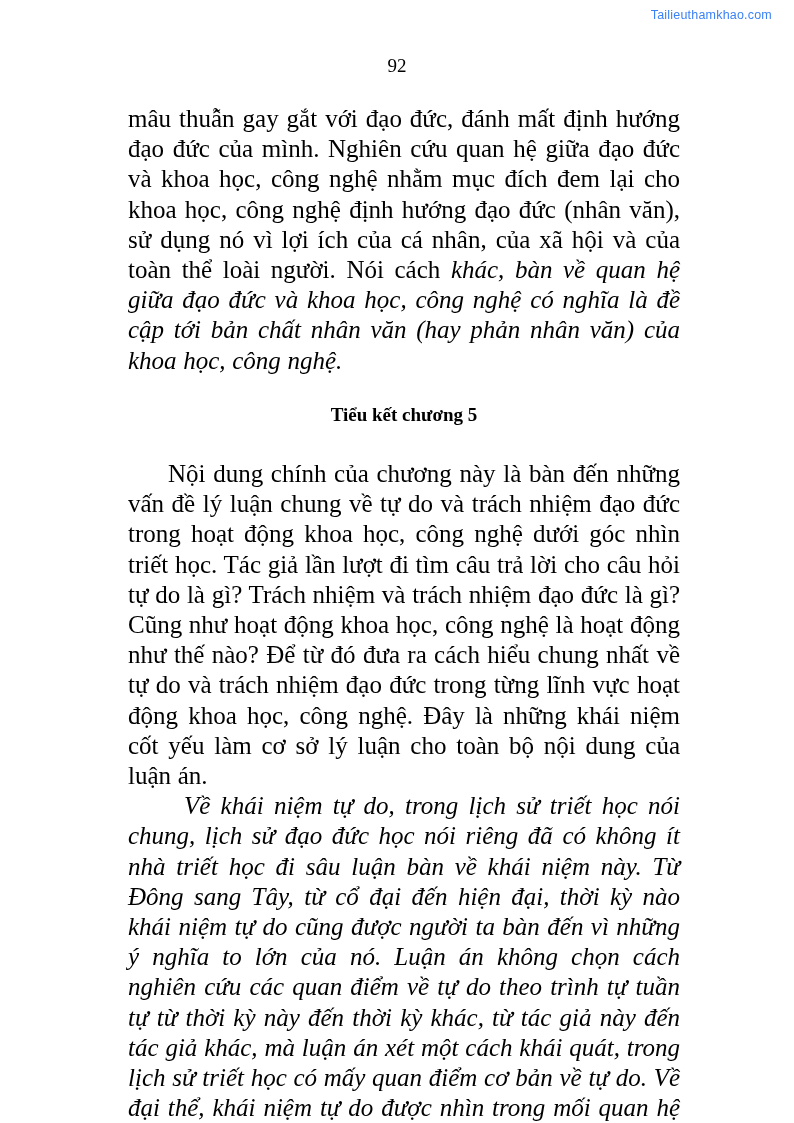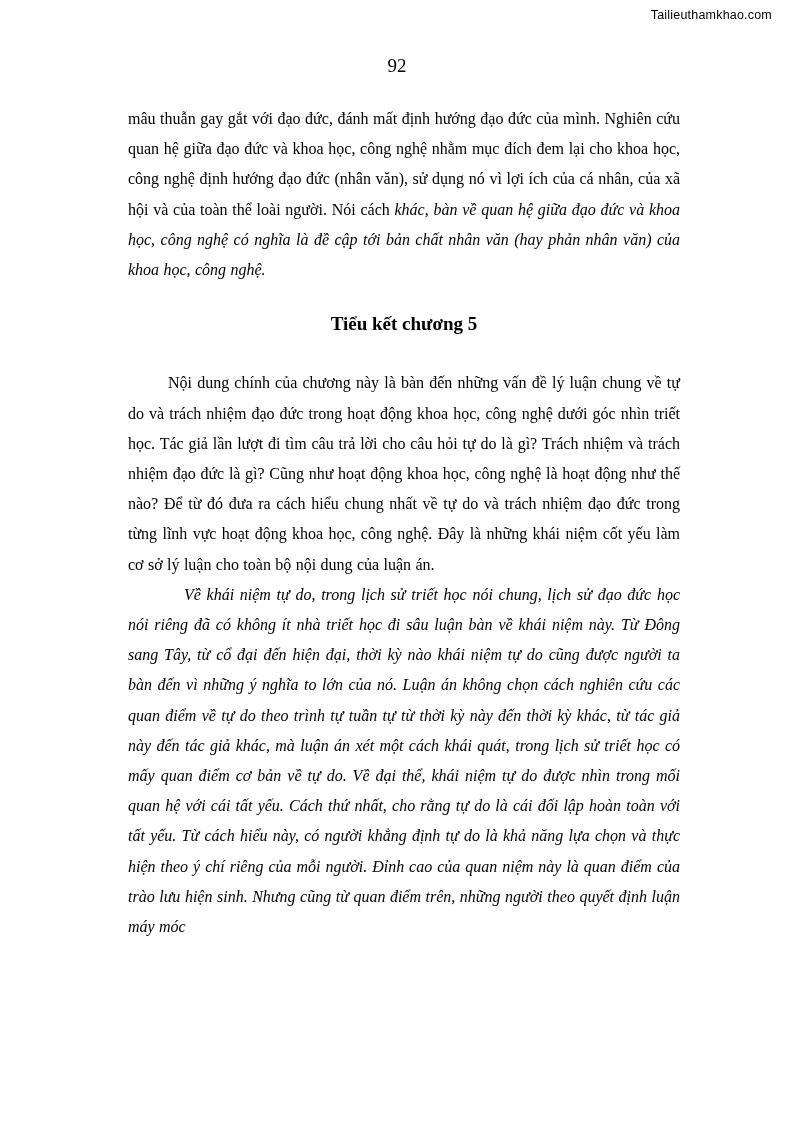--- a/index.html
+++ b/index.html
@@ -18,21 +18,21 @@
     background: #ffffff;
     overflow: hidden;
     box-sizing: border-box;
   }
   .watermark {
     position: absolute;
     top: 8px;
     right: 22px;
     font-family: "Liberation Sans", "DejaVu Sans", sans-serif;
     font-size: 12.5px;
-    color: #000000;
+    color: #3b82f6;
     letter-spacing: 0.2px;
     white-space: nowrap;
   }
   .page-number {
     position: absolute;
     top: 56px;
     left: 0;
     width: 100%;
     text-align: center;
     font-size: 19px;
@@ -41,21 +41,21 @@
   .content {
     position: absolute;
     left: 128px;
     top: 104px;
     width: 552px;
   }
   p.para {
     margin: 0;
     text-align: justify;
     text-justify: inter-word;
-    font-size: 16px;
+    font-size: 25px;
     line-height: 30.2px;
     word-spacing: 0.4px;
   }
   p.para.indent-small {
     text-indent: 40px;
     margin-top: 11px;
   }
   p.para.indent-large {
     text-indent: 56px;
     font-style: italic;

